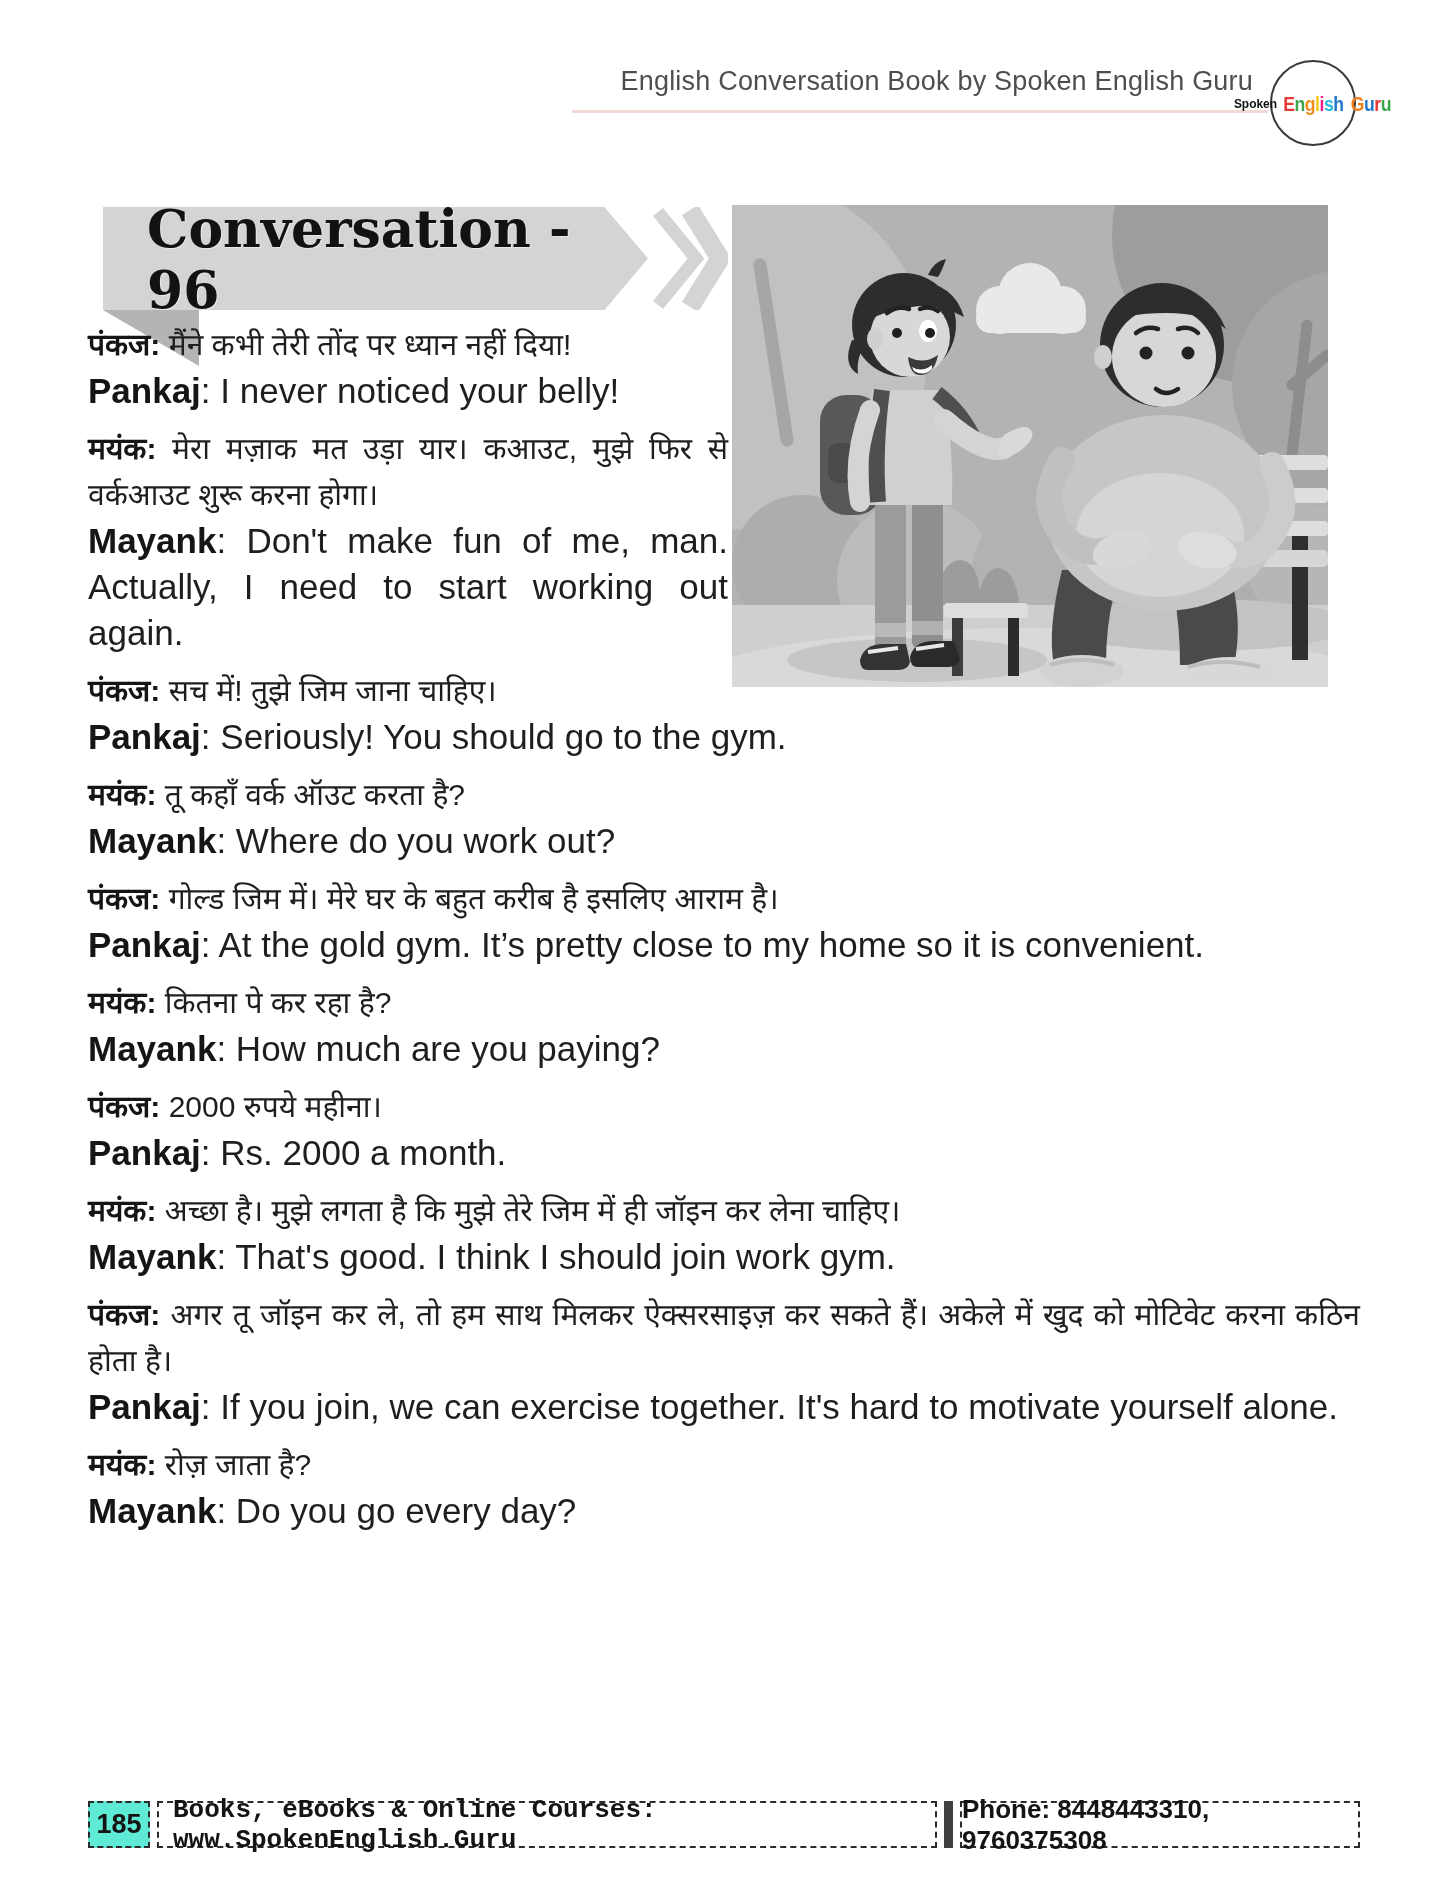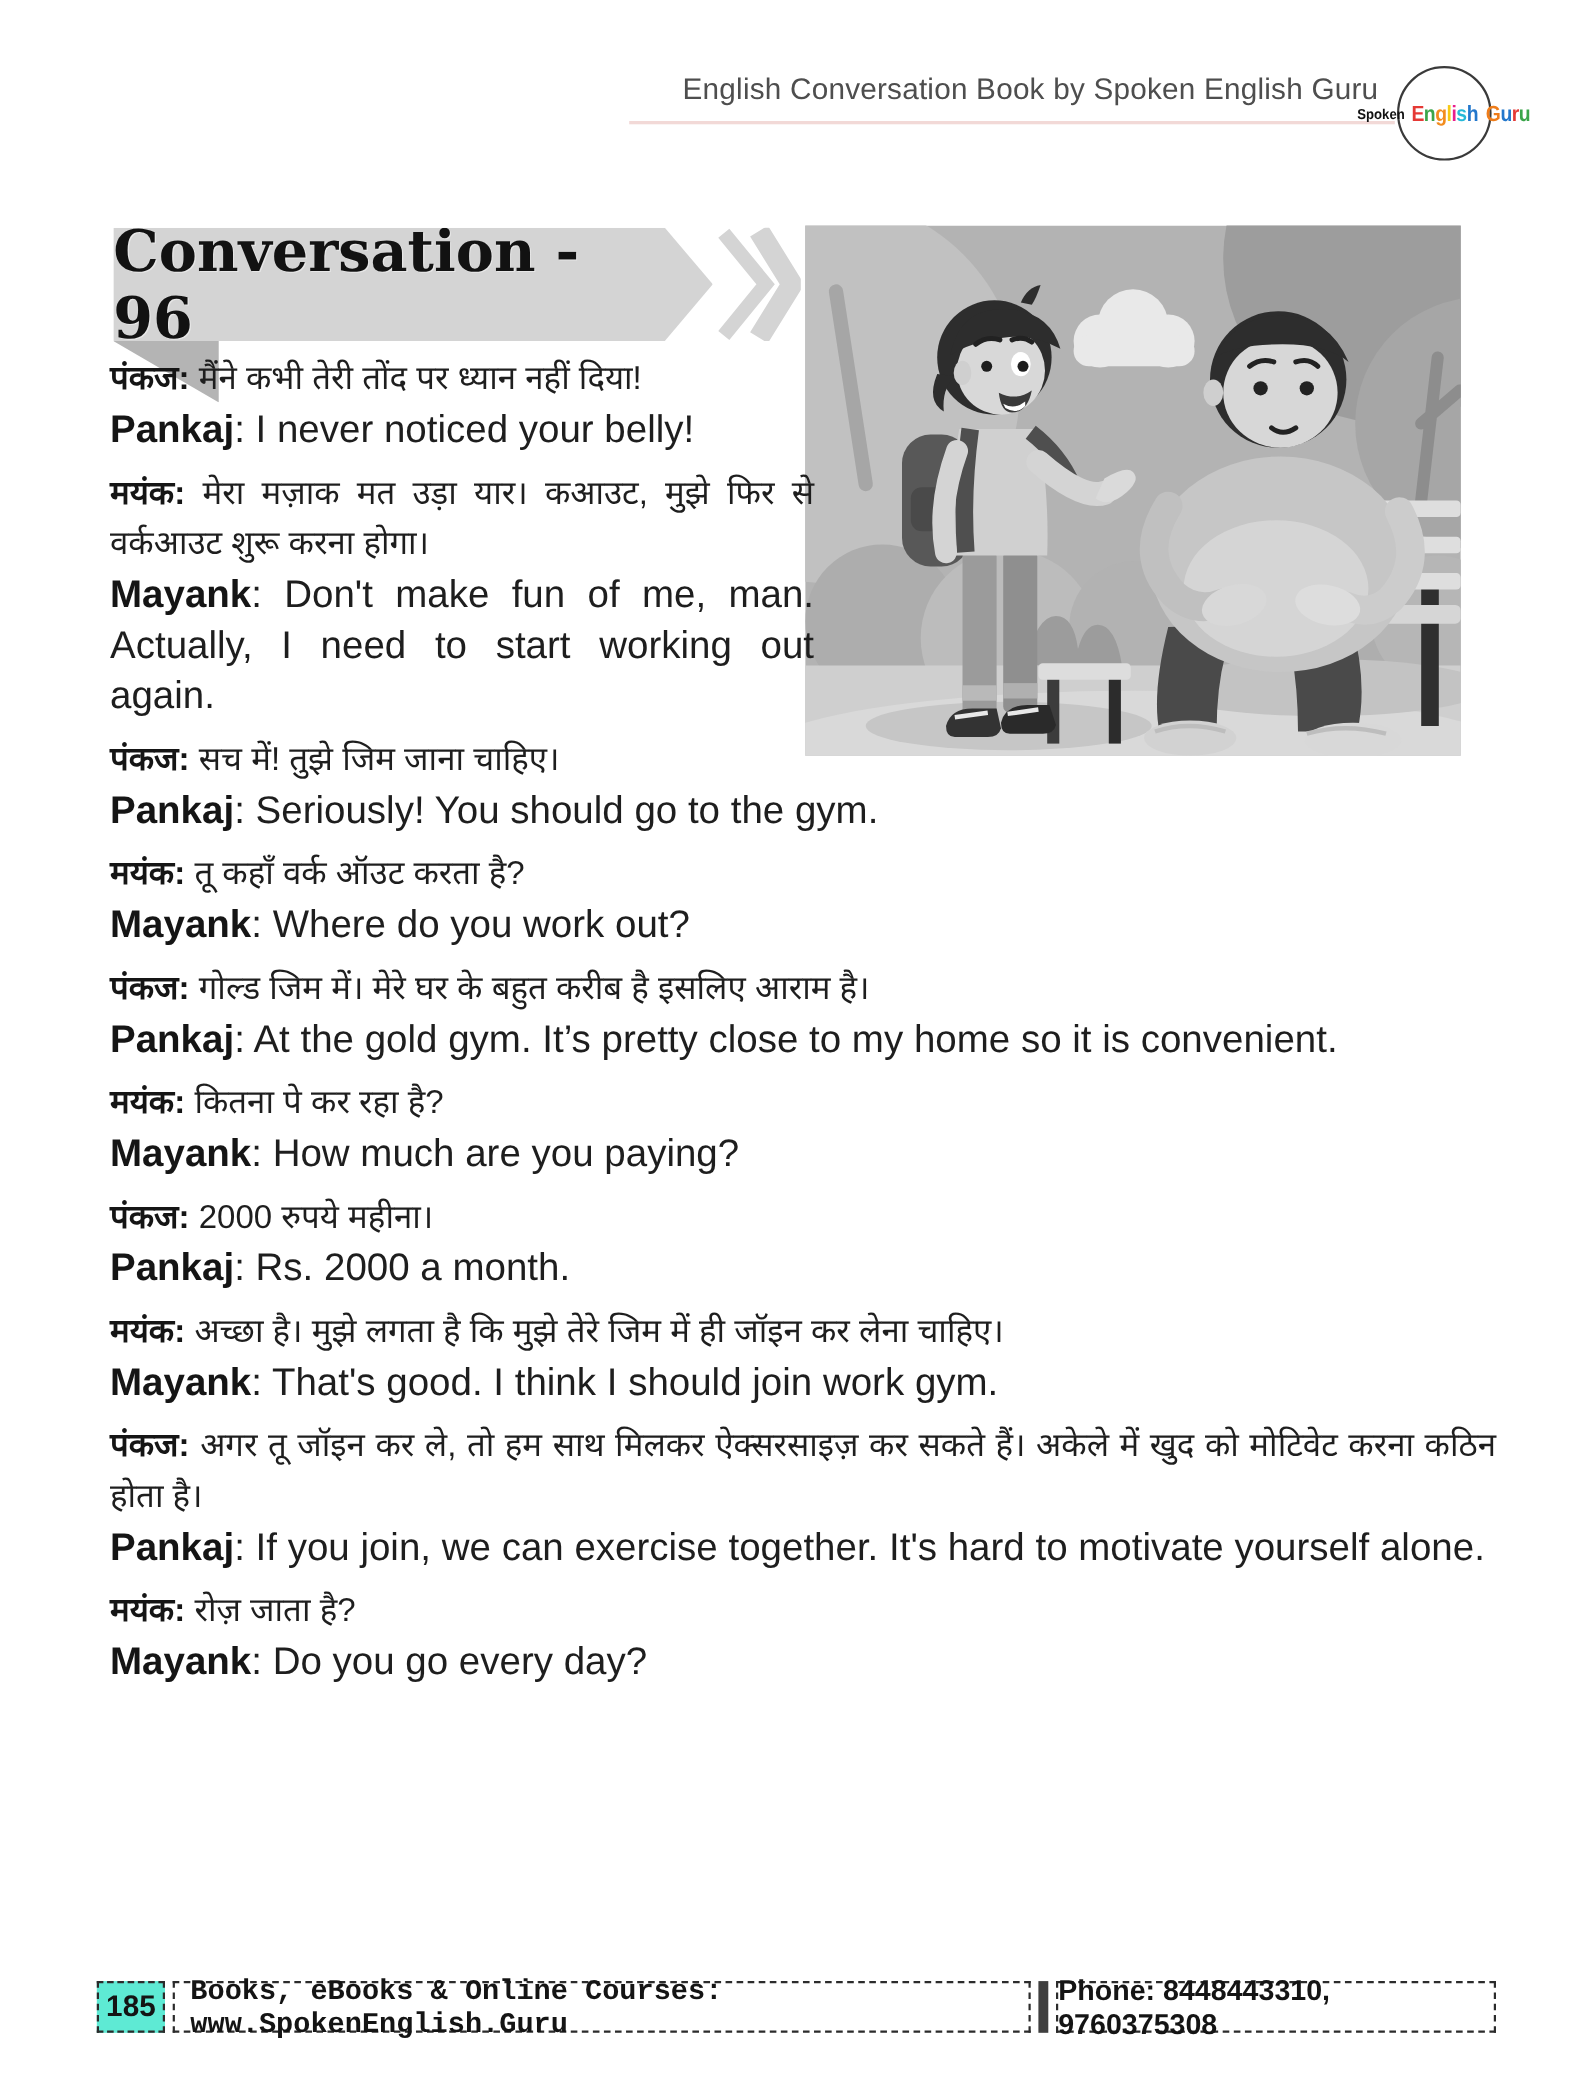--- a/index.html
+++ b/index.html
@@ -24,36 +24,36 @@
     display:flex; align-items:center; justify-content:center;
     line-height:1; text-align:center;
   }
   .logo-spoken { font-size:13px; font-weight:700; color:#111; transform:scaleX(.92); }
   .logo-english, .logo-guru { font-size:20px; font-weight:800; margin-top:1px; transform:scaleX(.88); letter-spacing:-0.5px; }
   
   .banner {
     position:absolute; left:103px; top:207px; width:545px; height:103px;
     background:#d4d4d4;
     clip-path:polygon(0 0, 92% 0, 100% 50%, 92% 100%, 0 100%);
-    display:flex; align-items:center; justify-content:center; padding-right:55px;
+    display:flex; align-items:center; justify-content:center; padding-right:55px;padding-left:44px;
   }
   .banner-title {
     font-family:"DejaVu Serif", serif; font-size:52px; font-weight:700; color:#121212;
     text-shadow:1px 1px 0 rgba(255,255,255,.45);
   }
   .banner-fold {
     position:absolute; left:103px; top:310px; width:96px; height:56px;
     background:#b4b4b4; clip-path:polygon(0 0, 100% 0, 100% 100%);
   }
   .banner-chevrons { position:absolute; left:650px; top:207px; }
   
   .illustration { position:absolute; left:732px; top:205px; width:596px; height:482px; }
   
   .dialogue { position:absolute; left:88px; top:322px; width:1272px; }
-  .para { margin-bottom:12px;margin-left:12px; }
+  .para { margin-bottom:12px; }
   .para.narrow { max-width:640px; }
   .para.justify .hi, .para.justify .en { text-align:justify; }
   .hi { font-size:30px; line-height:46px; }
   .en { font-size:35px; line-height:46px; }
   .hi b, .en b { font-weight:700; color:#151515; }
   
   .footer {
     position:absolute; left:88px; top:1801px; width:1272px; height:47px;
     display:flex; align-items:stretch; gap:7px;
     font-size:26px; font-weight:600; color:#141414;

